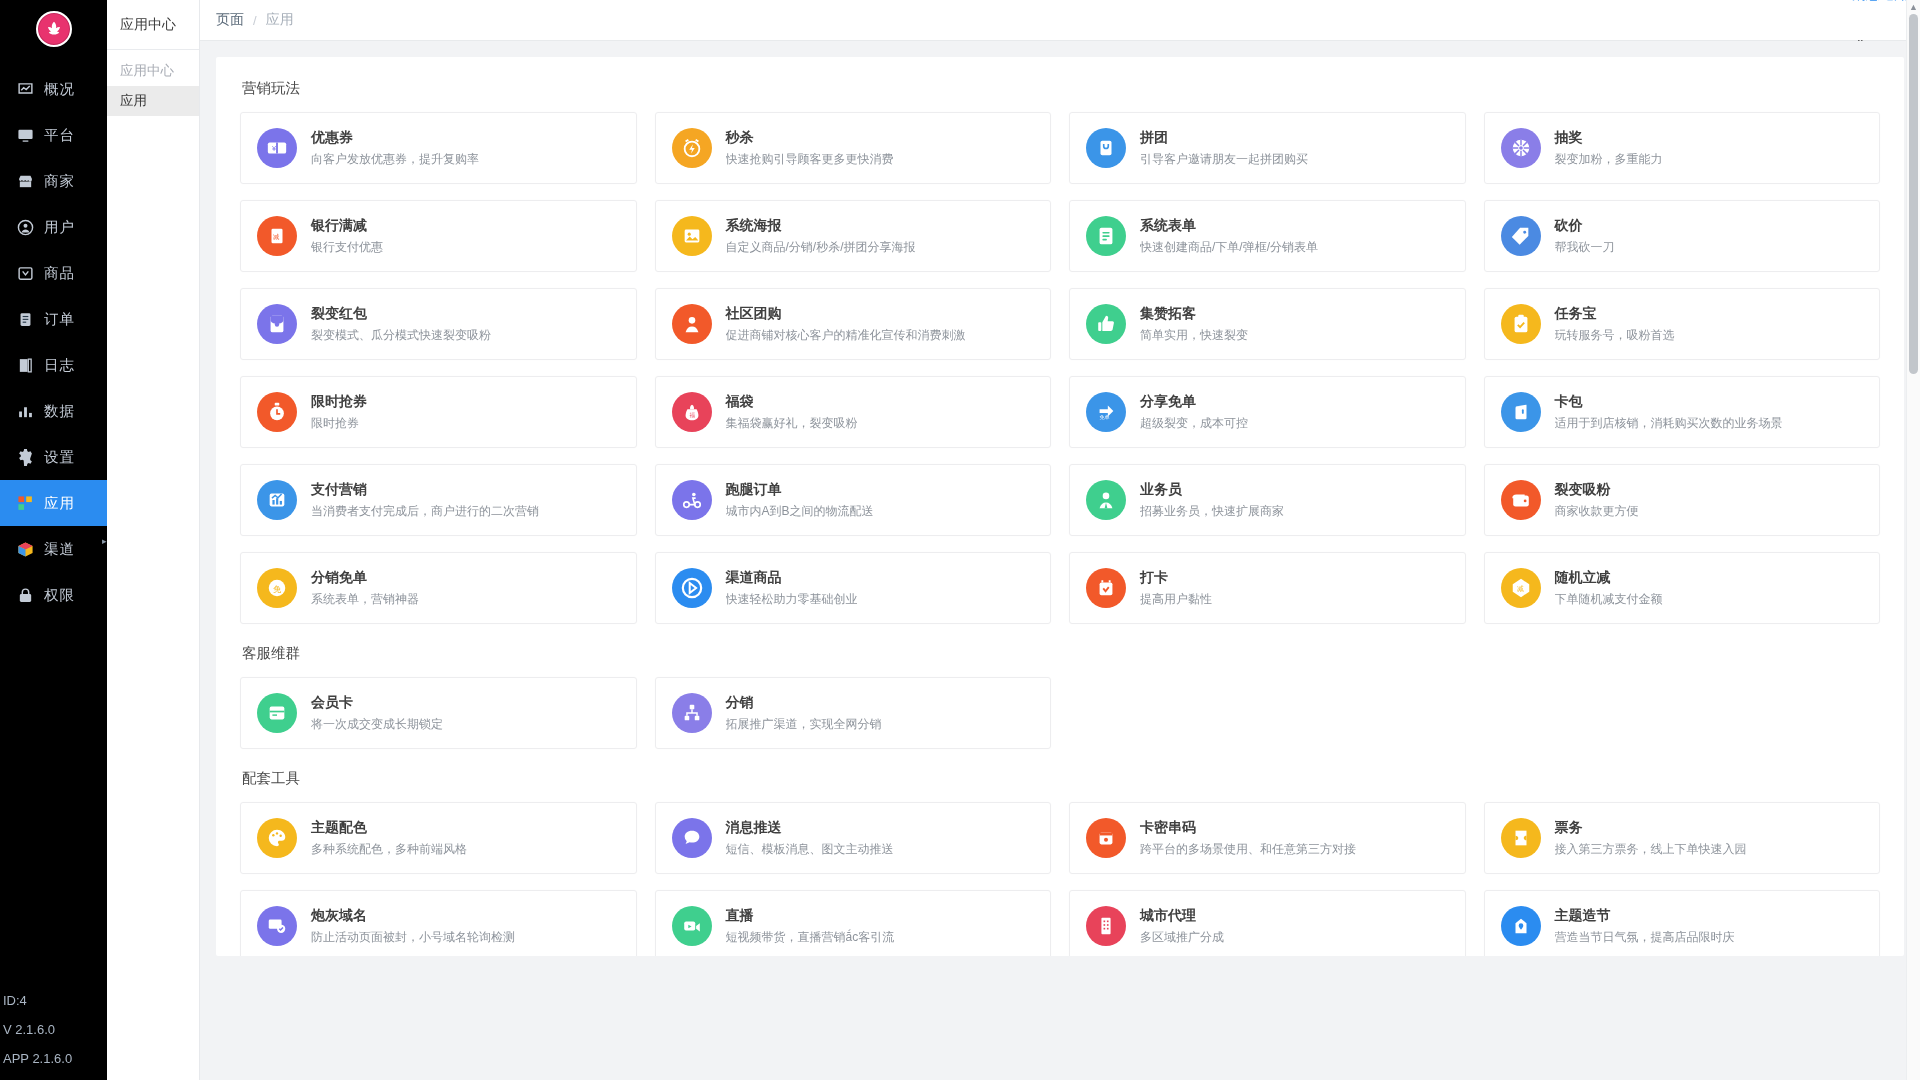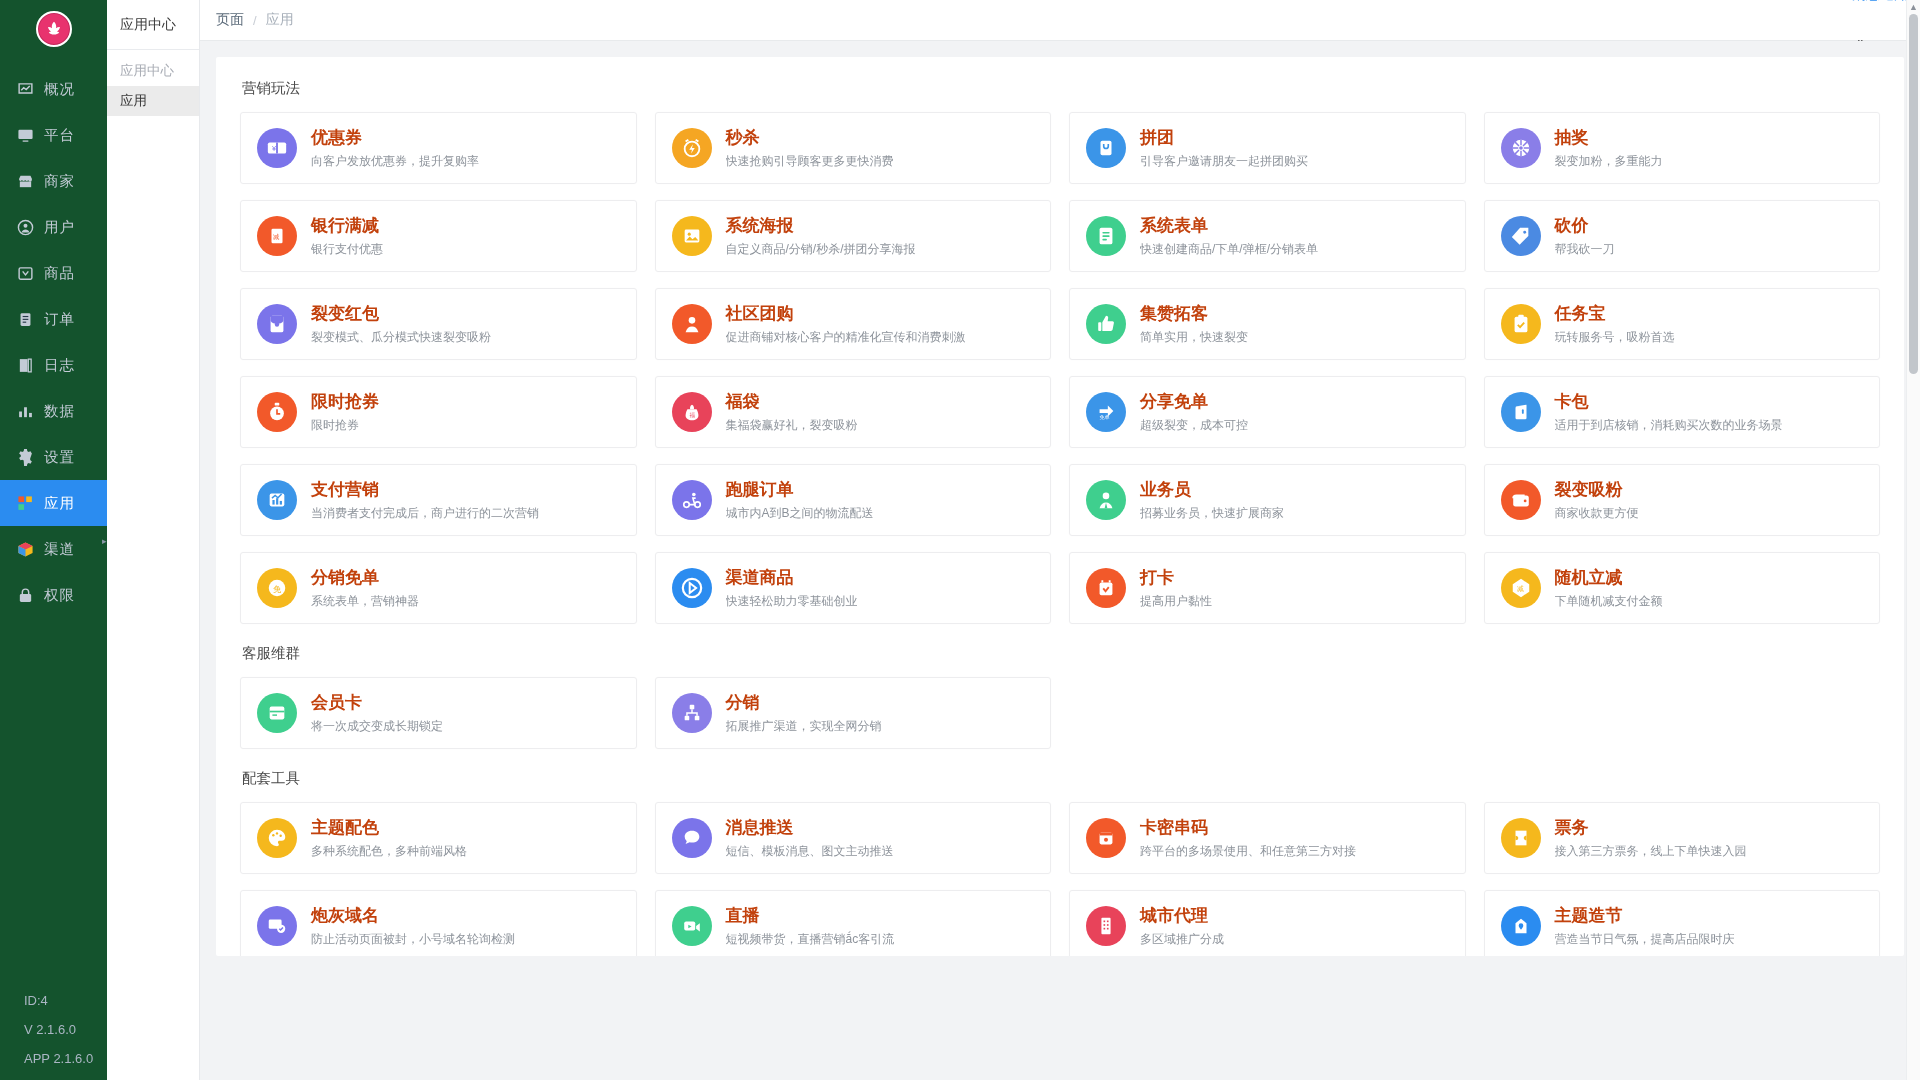--- a/index.html
+++ b/index.html
@@ -7,21 +7,21 @@
     width: 1920px; height: 1080px;
     overflow: hidden;
     font-family: "Liberation Sans", "DejaVu Sans", sans-serif;
     background: #f2f3f5;
   }
   .app { display: flex; width: 1920px; height: 1080px; }
 
   
   .sidebar {
     width: 107px; min-width: 107px; height: 1080px;
-    background: #14532d;
+    background: #000000;
     display: flex; flex-direction: column;
     position: relative;
   }
   .logo-wrap {
     height: 58px; display: flex; align-items: center; justify-content: center;
   }
   .logo {
     width: 36px; height: 36px; border-radius: 50%;
     background: #e8336e;
     border: 2px solid #fff;
@@ -34,21 +34,21 @@
     height: 46px; display: flex; align-items: center;
     padding-left: 16px; gap: 10px;
     color: #c3cbd6; font-size: 14.5px; cursor: pointer;
   }
   .nav-item .ico { width: 18px; height: 18px; display:flex; align-items:center; justify-content:center; }
   .nav-item.active { background: #2b8cf0; color: #ffffff; }
   .nav-item.active .ico svg { fill: #fff; }
   .nav-label { letter-spacing: 1px; }
   .sb-footer {
     position: absolute; left: 0; bottom: 14px; width: 100%;
-    padding-left: 24px; color: #aab6c4; font-size: 13px;
+    padding-left: 3px; color: #aab6c4; font-size: 13px;
     display: flex; flex-direction: column; gap: 14px;
   }
   .collapse-arrow {
     position: absolute; right: -5px; top: 536px;
     width: 10px; height: 10px; color: #8b99a8; font-size: 9px;
   }
 
   
   .submenu {
     width: 93px; min-width: 93px; background: #ffffff;
@@ -109,21 +109,21 @@
     box-shadow: 0 0 2px rgba(0,0,0,0.02);
   }
   .card-icon {
     width: 40px; height: 40px; min-width: 40px; border-radius: 50%;
     display: flex; align-items: center; justify-content: center;
     color: #fff;
   }
   .card-icon svg { display: block; }
   .card-text { min-width: 0; }
   .card-title {
-    font-size: 17px; color: #c2410c; font-weight: bold;
+    font-size: 14px; color: #404040; font-weight: bold;
     margin-bottom: 4px; white-space: nowrap;
   }
   .card-desc {
     font-size: 12px; color: #8d939b; white-space: nowrap;
     overflow: hidden; text-overflow: ellipsis;
   }
 
   
   .pagescroll {
     position: absolute; top: 0; right: 0; width: 14px; height: 1080px;

